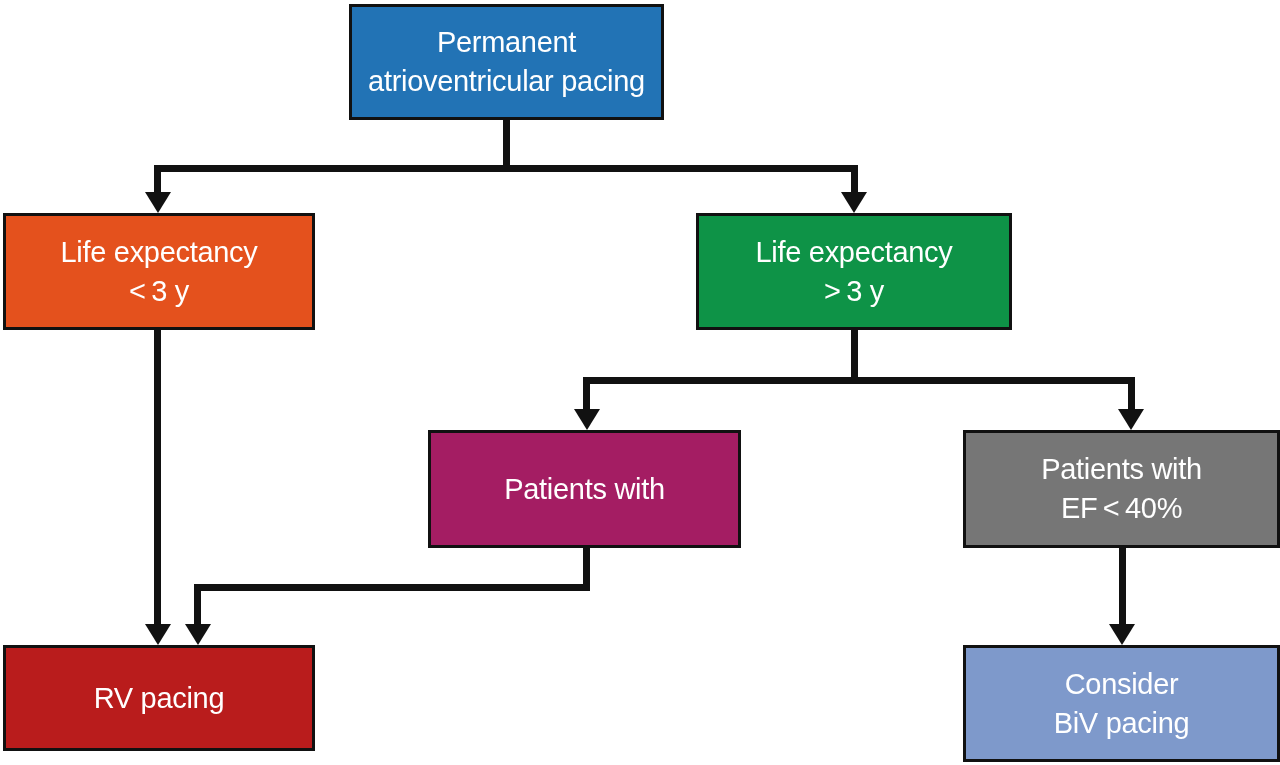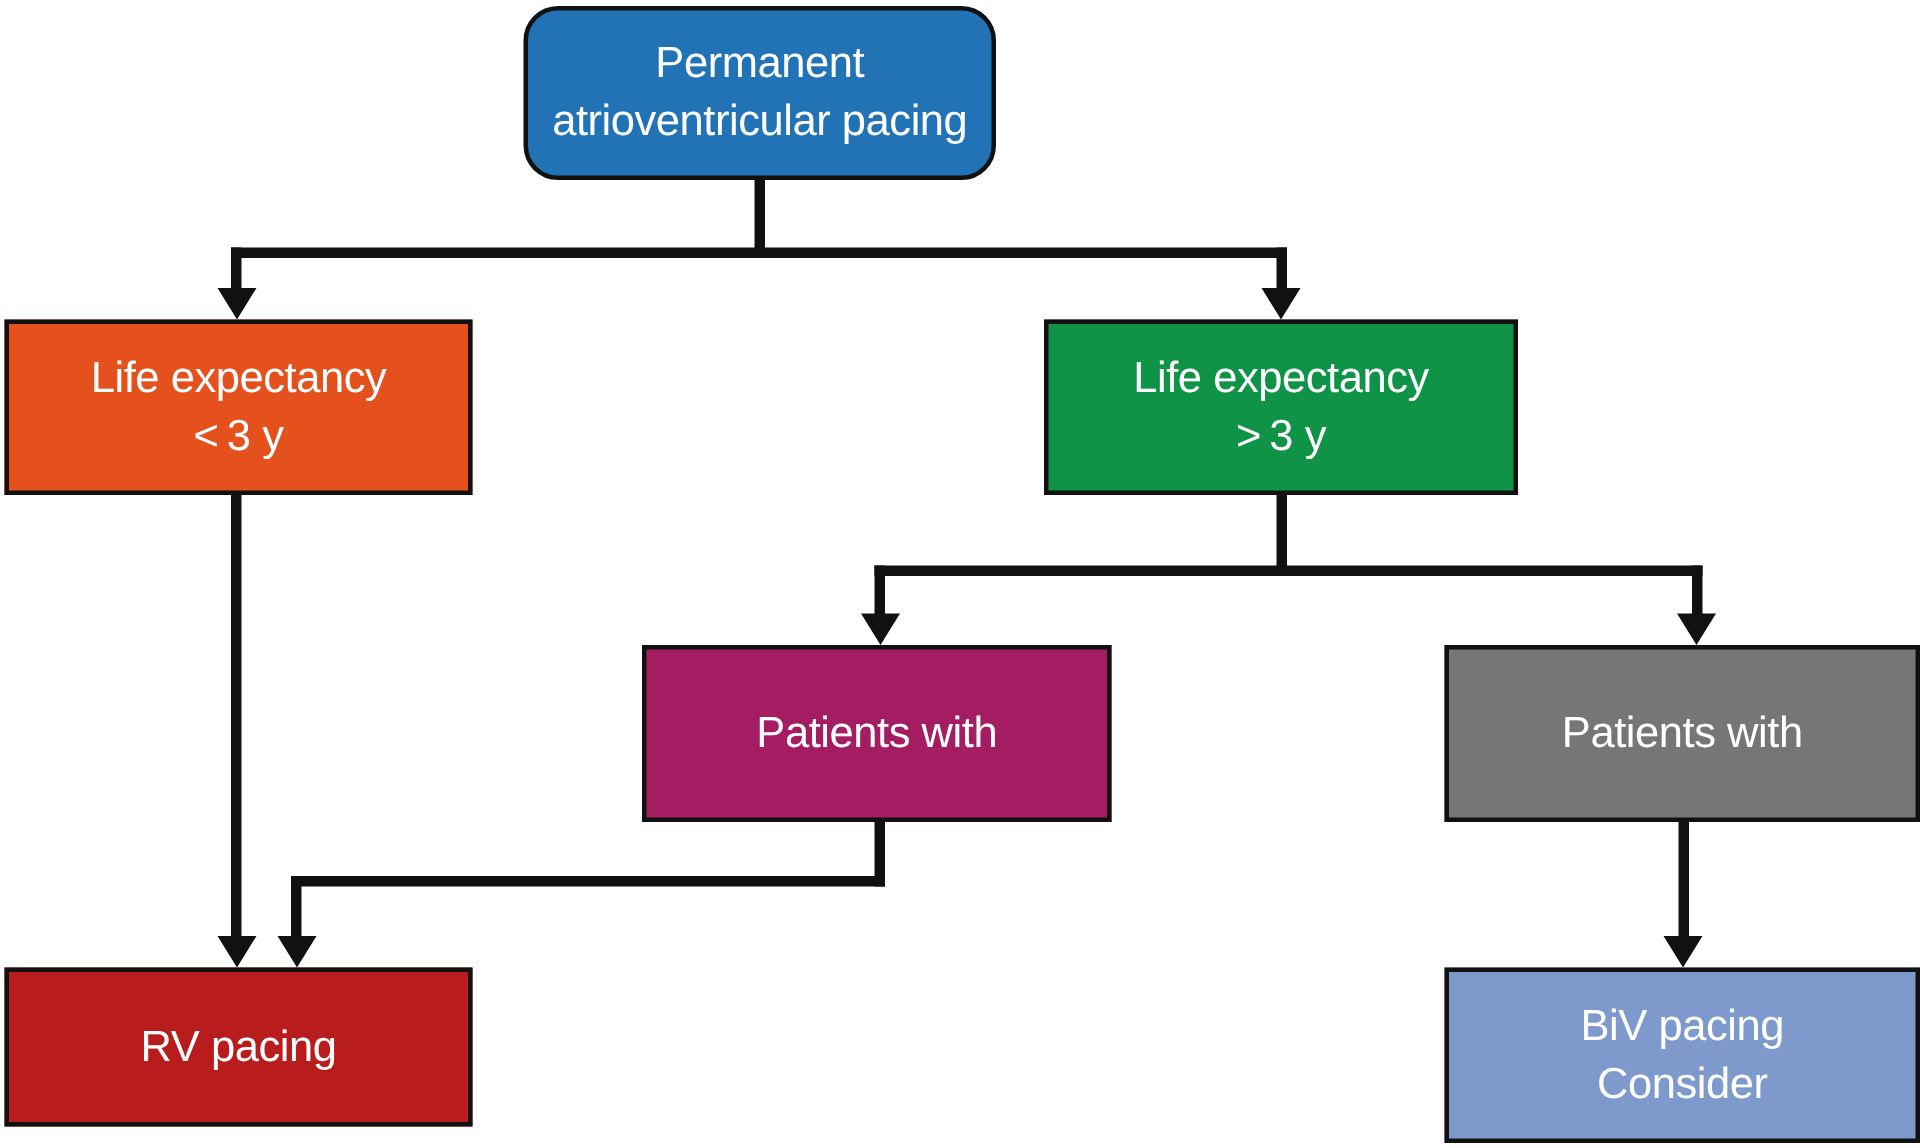--- a/index.html
+++ b/index.html
@@ -59,45 +59,46 @@
   <div class="arrow" style="left:1118px;top:409px;"></div>
 
   <div class="line" style="left:583px;top:547px;width:7px;height:44px;"></div>
   <div class="line" style="left:194px;top:584px;width:396px;height:7px;"></div>
   <div class="line" style="left:194px;top:584px;width:7px;height:41px;"></div>
   <div class="arrow" style="left:185px;top:624px;"></div>
 
   <div class="line" style="left:1119px;top:547px;width:7px;height:78px;"></div>
   <div class="arrow" style="left:1109px;top:624px;"></div>
 
-  <div class="node" style="left: 349px; top: 4px; width: 315px; height: 116px; background: rgb(34, 115, 181); border-radius: 23px;">
+  <div class="node" style="left: 349px; top: 4px; width: 315px; height: 116px; background: rgb(34, 115, 181);">
     <span>Permanent</span>
     <span>atrioventricular pacing</span>
   </div>
 
   <div class="node" style="left: 3px; top: 213px; width: 312px; height: 117px; background: rgb(228, 81, 29);">
     <span>Life expectancy</span>
     <span>&lt; 3 y</span>
   </div>
 
   <div class="node" style="left: 696px; top: 213px; width: 316px; height: 117px; background: rgb(14, 147, 71);">
     <span>Life expectancy</span>
     <span>&gt; 3 y</span>
   </div>
 
   <div class="node" style="left: 428px; top: 430px; width: 313px; height: 118px; background: rgb(164, 29, 99);">
     <span>Patients with</span>
   </div>
 
   <div class="node" style="left: 963px; top: 430px; width: 317px; height: 118px; background: rgb(118, 118, 118);">
     <span>Patients with</span>
+    <span>EF &lt; 40%</span>
   </div>
 
   <div class="node" style="left: 3px; top: 645px; width: 312px; height: 106px; background: #b91c1c;">
     <span>RV pacing</span>
   </div>
 
   <div class="node" style="left: 963px; top: 645px; width: 317px; height: 117px; background: rgb(126, 153, 203);">
+    <span>Consider</span>
     <span>BiV pacing</span>
-    <span>Consider</span>
   </div>
 
 </div>
 
 </body></html>

